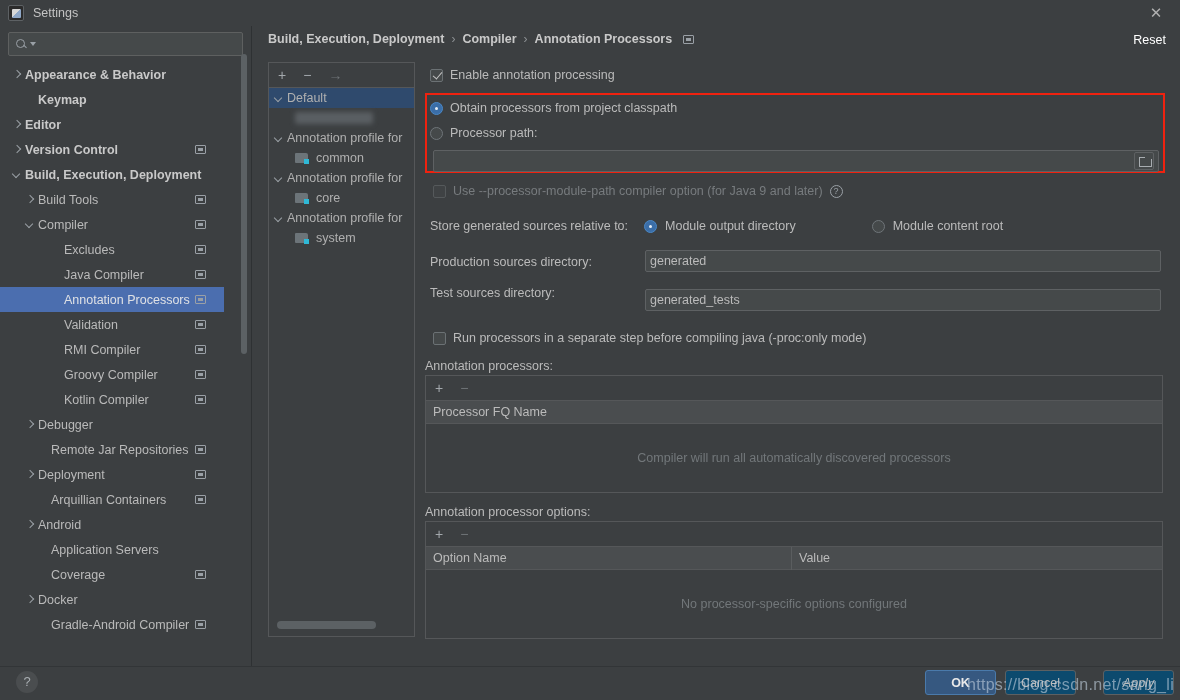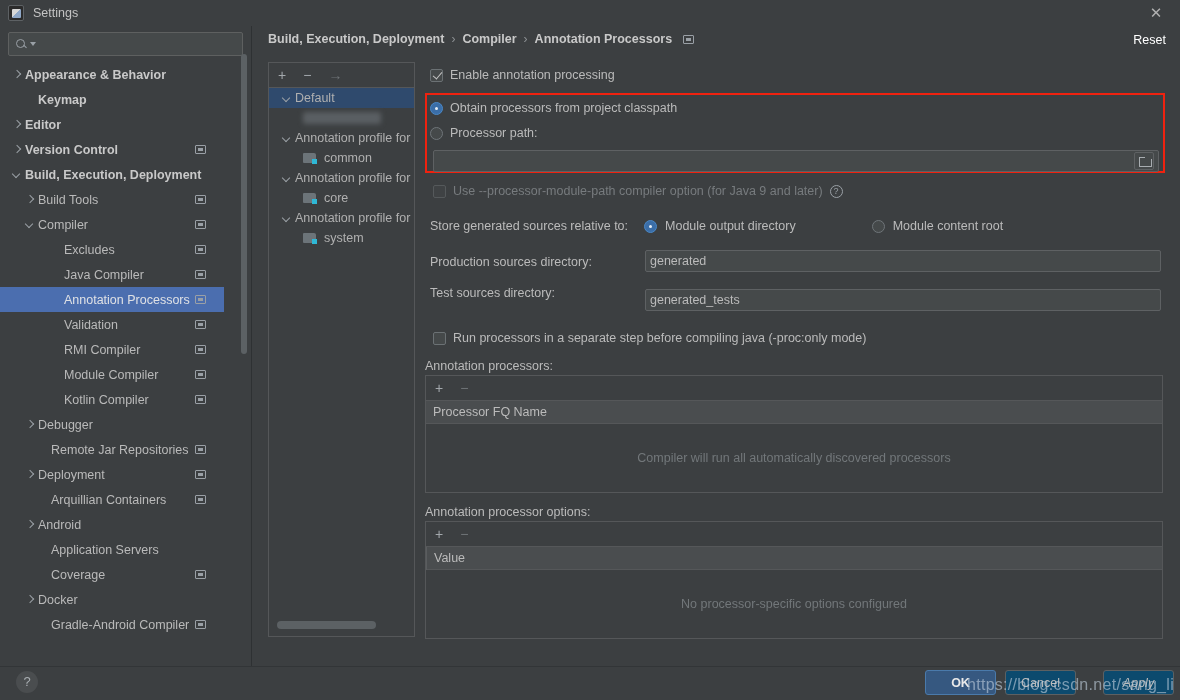--- a/index.html
+++ b/index.html
@@ -133,21 +133,21 @@
   }
   .profiles-toolbar {
     height: 25px; border-bottom: 1px solid #555759;
     display: flex; align-items: center; padding-left: 9px; gap: 17px;
   }
   .tb-btn { color: #a3a8ac; font-size: 14px; line-height: 14px; cursor: pointer; }
   .tb-btn.dim { color: #6f7477; }
   .profile-list { position: relative; height: 525px; overflow: hidden; }
   .p-row {
     height: 20px; display: flex; align-items: center;
-    white-space: nowrap; cursor: pointer; font-size: 12.5px; color: #b0b0b0; padding-left: 8px;
+    white-space: nowrap; cursor: pointer; font-size: 12.5px; color: #b0b0b0;
   }
   .p-row.selected { background: #2f4a6d; }
   .p-arrow { width: 13px; height: 13px; position: relative; flex: none; margin-left: 3px; }
   .p-arrow.down:before {
     content: ""; position: absolute; left: 3px; top: 3px; width: 5px; height: 5px;
     border-right: 1.4px solid #9aa0a6; border-bottom: 1.4px solid #9aa0a6;
     transform: rotate(45deg);
   }
   .mod-icon {
     width: 14px; height: 12px; position: relative; flex: none; margin-left: 26px; margin-right: 5px;
@@ -342,21 +342,21 @@
           <span class="tree-label">Validation</span>
           <span class="badge-icon"></span>
         </div>
         <div class="tree-row">
           <span class="arrow" style="margin-left: 49px;"></span>
           <span class="tree-label">RMI Compiler</span>
           <span class="badge-icon"></span>
         </div>
         <div class="tree-row">
           <span class="arrow" style="margin-left: 49px;"></span>
-          <span class="tree-label">Module Compiler</span>
+          <span class="tree-label">Groovy Compiler</span>
           <span class="badge-icon"></span>
         </div>
         <div class="tree-row">
           <span class="arrow" style="margin-left: 49px;"></span>
           <span class="tree-label">Kotlin Compiler</span>
           <span class="badge-icon"></span>
         </div>
         <div class="tree-row">
           <span class="arrow right" style="margin-left: 23px;"></span>
           <span class="tree-label">Debugger</span>
@@ -521,20 +521,21 @@
       <div class="table-empty" style="height:68px;">Compiler will run all automatically discovered processors</div>
     </div>
 
     <div class="section-label" style="position:absolute; left:0px; top:443px;">Annotation processor options:</div>
     <div class="table-box" style="position:absolute; left:0px; top:459px; width:738px; height:118px;">
       <div class="table-toolbar">
         <span class="tb-btn">+</span>
         <span class="tb-btn dim">−</span>
       </div>
       <div class="table-head">
+        <span class="th" style="width:365px;">Option Name</span>
         <span class="th divider" style="flex:1;">Value</span>
       </div>
       <div class="table-empty" style="height:68px;">No processor-specific options configured</div>
     </div>
 
   </div>
 
   <div class="bottombar">
     <div class="help-btn">?</div>
     <div class="dlg-btn primary" style="left:925px;">OK</div>

